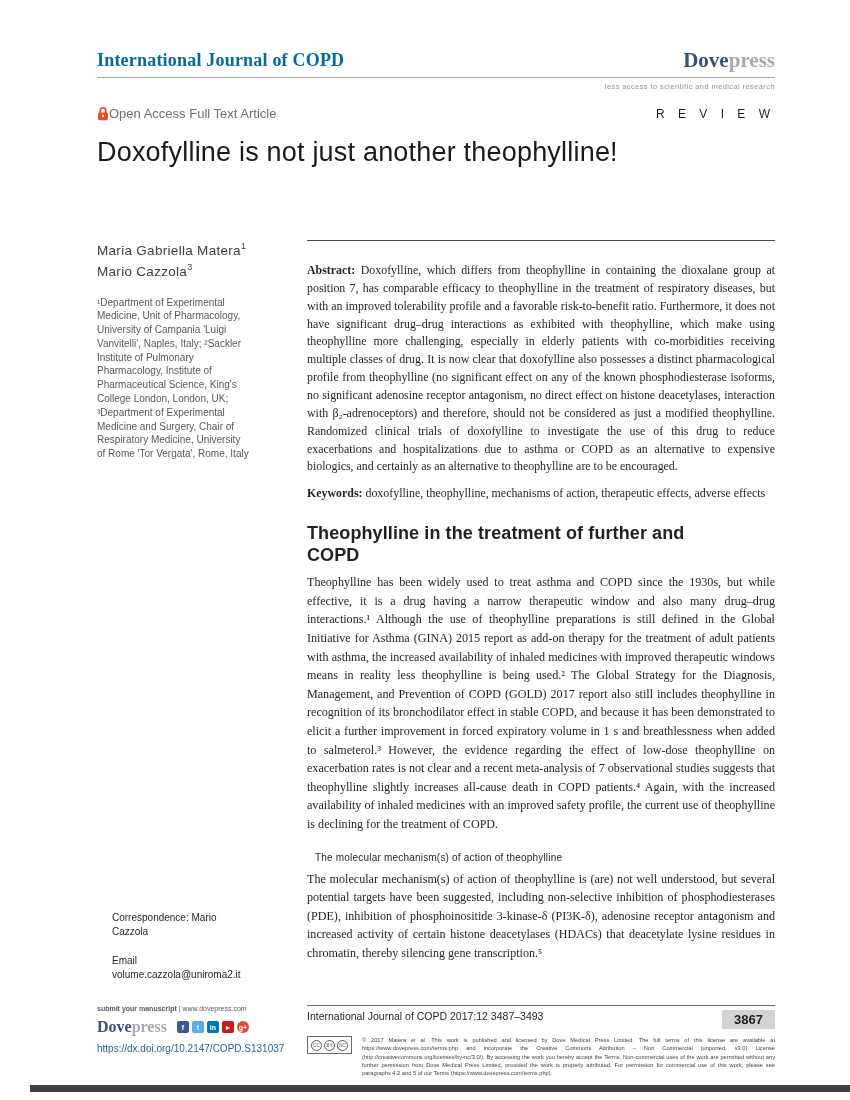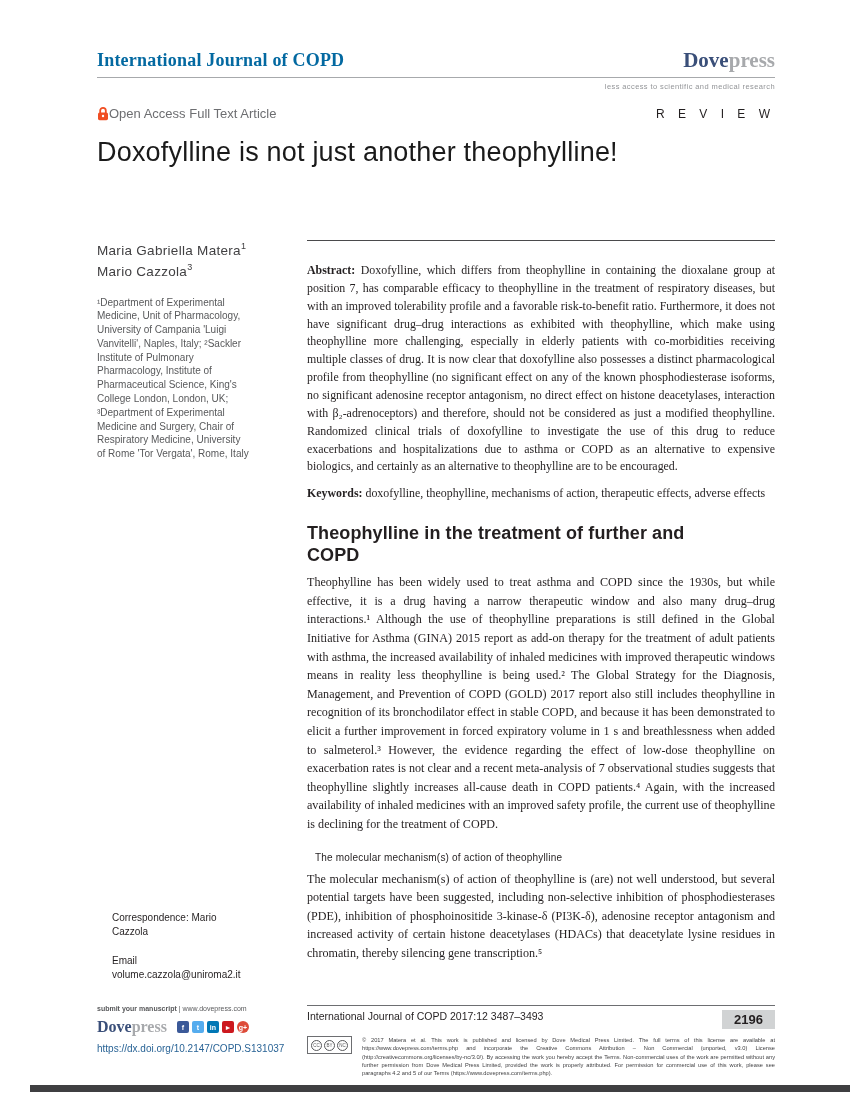--- a/index.html
+++ b/index.html
@@ -165,21 +165,21 @@
             <span class="ic" style="background: rgb(204, 24, 30);">►</span>
             <span class="ic round" style="background: rgb(221, 75, 57);">g+</span>
           </div>
         </div>
         <div class="doi">https://dx.doi.org/10.2147/COPD.S131037</div>
       </div>
 
       <div class="f-right">
         <div class="cite-row">
           <span class="citation">International Journal of COPD 2017:12 3487–3493</span>
-          <span class="page-num">2196</span>
+          <span class="page-num">3867</span>
         </div>
         <div class="license-row">
           <div class="cc-badge">
             <span class="cc-circle">cc</span>
             <span class="cc-circle">by</span>
             <span class="cc-circle">nc</span>
           </div>
           <div class="license-text">© 2017 Matera et al. This work is published and licensed by Dove Medical Press Limited. The full terms of this license are available at https://www.dovepress.com/terms.php and incorporate the Creative Commons Attribution – Non Commercial (unported, v3.0) License (http://creativecommons.org/licenses/by-nc/3.0/). By accessing the work you hereby accept the Terms. Non-commercial uses of the work are permitted without any further permission from Dove Medical Press Limited, provided the work is properly attributed. For permission for commercial use of this work, please see paragraphs 4.2 and 5 of our Terms (https://www.dovepress.com/terms.php).</div>
         </div>
       </div>

